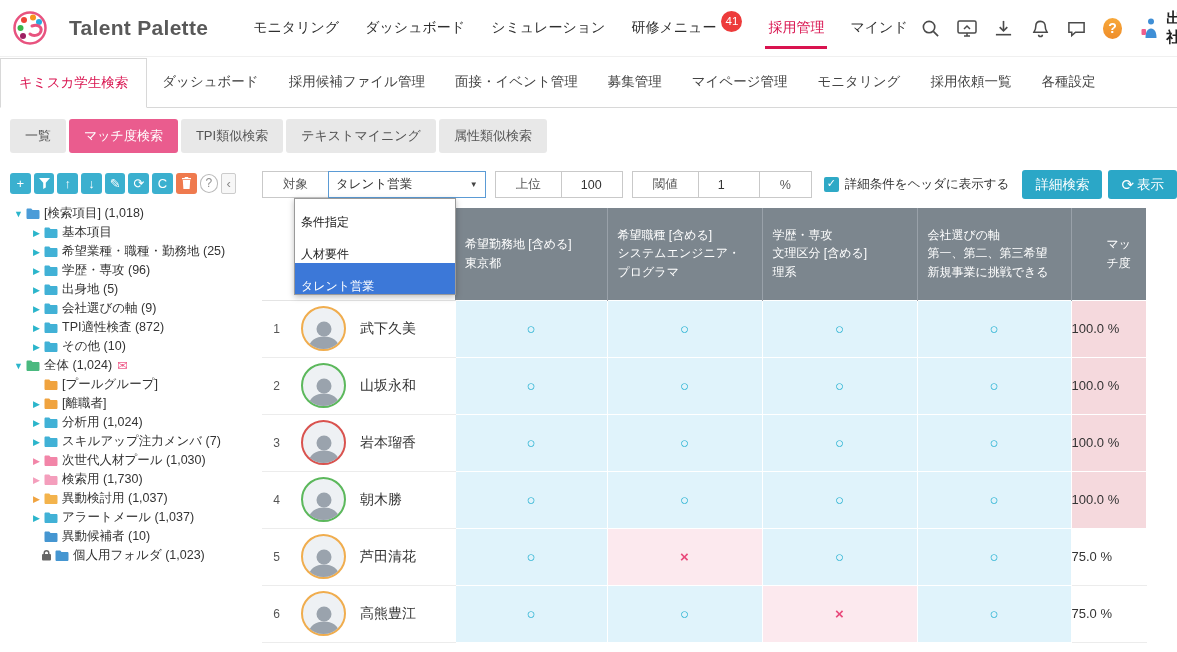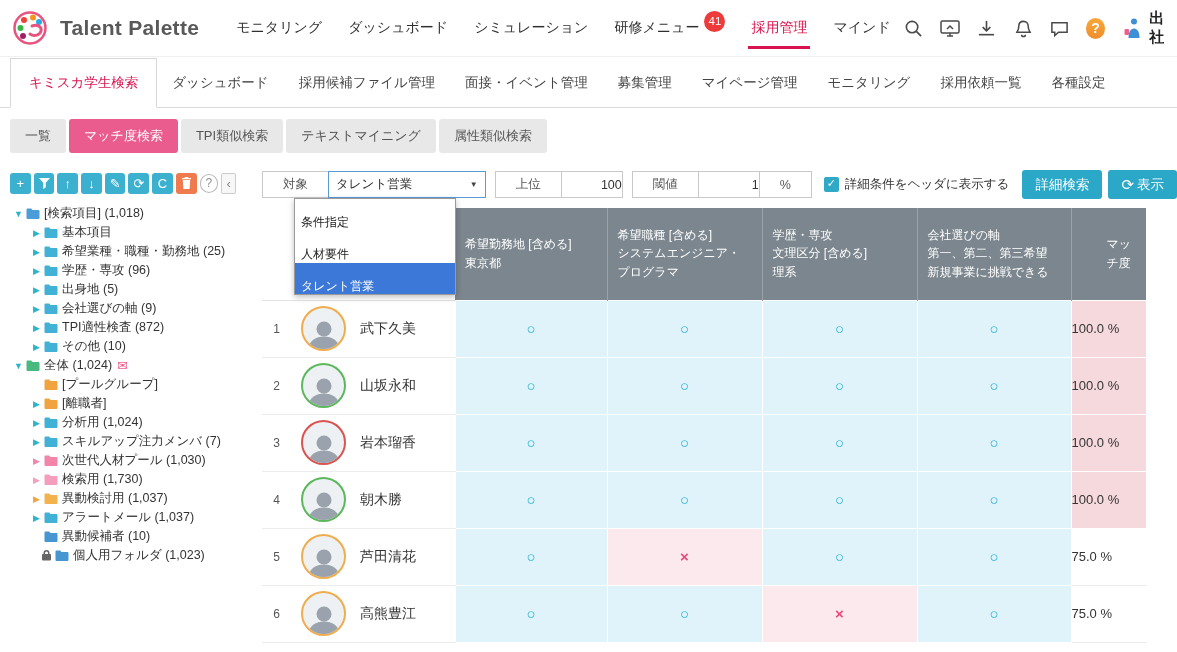--- a/index.html
+++ b/index.html
@@ -1,36 +1,36 @@
 <!DOCTYPE html>
 <html><head>
 <meta charset="utf-8">
 <style>
   * { margin:0; padding:0; box-sizing:border-box; }
   body { font-family:"Liberation Sans","DejaVu Sans",sans-serif; background:#fff; }
   .page { position:relative; width:1177px; height:652px; background:#fff; overflow:hidden; }
 
   
   .appbar { position:absolute; top:0; left:0; right:0; height:57px; display:flex; align-items:center; padding:0 16px 0 12px; border-bottom:1px solid #f0f0f0; background:#fff; }
-  .logo { display:flex; align-items:center; gap:12px; margin-right:24px; cursor:pointer; }
+  .logo { display:flex; align-items:center; gap:21px; margin-right:32px; cursor:pointer; }
   .logo-text { font-size:21px; font-weight:600; color:#595959; letter-spacing:.3px; white-space:nowrap; }
   .mainnav { display:flex; align-items:center; height:100%; }
   .nav-item { position:relative; padding:0 13px; font-size:14px; color:#2f2f2f; height:100%; display:flex; align-items:center; cursor:pointer; white-space:nowrap; }
   .nav-item.active { color:#d9134f; }
   .nav-item.active::after { content:""; position:absolute; left:10px; right:10px; bottom:7px; height:3px; background:#d9134f; }
   .nav-badge { margin-left:5px; background:#ed3b3b; color:#fff; border-radius:50%; min-width:21px; height:21px; display:inline-flex; align-items:center; justify-content:center; font-size:11.5px; transform:translateY(-7px); }
   .appbar-right { margin-left:auto; display:flex; align-items:center; gap:17px; }
   .icon-btn { width:21px; height:21px; display:flex; align-items:center; justify-content:center; cursor:pointer; }
   .help-btn { width:21px; height:21px; border-radius:50%; background:linear-gradient(#f7a83a,#ef8d2a); color:#fff; font-weight:bold; font-size:14px; display:flex; align-items:center; justify-content:center; cursor:pointer; }
   .status { display:flex; align-items:center; gap:5px; cursor:pointer; }
   .status-label { font-size:15px; font-weight:bold; color:#222; }
   .caret { font-size:8px; color:#444; }
 
   
-  .tabbar { position:absolute; top:57px; left:0; right:0; height:51px; border-bottom:1px solid #d8d8d8; display:flex; align-items:flex-end; padding-left:10px; background:#fff; }
+  .tabbar { position:absolute; top:57px; left:0; right:0; height:51px; border-bottom:1px solid #d8d8d8; display:flex; align-items:center; background:#fff; }
   .tab { font-size:13.5px; color:#444; padding:15px 15px; cursor:pointer; white-space:nowrap; }
   .tab.active { border:1px solid #d8d8d8; border-bottom:1px solid #fff; margin-bottom:-1px; background:#fff; color:#d9134f; padding:15px 18px; }
 
   
   .subtabs { position:absolute; top:119px; left:10px; display:flex; gap:3px; }
   .subtab { background:#e8e8e8; color:#555; font-size:13px; padding:8px 15px; border-radius:3px; cursor:pointer; white-space:nowrap; }
   .subtab.active { background:#ea5c8e; color:#fff; }
 
   
   .sidebar { position:absolute; top:170px; left:0; width:258px; bottom:0; background:#fff; }
@@ -47,21 +47,21 @@
   .folder { display:flex; margin:0 4px 0 2px; flex:none; }
   .lock { display:flex; margin-right:2px; flex:none; }
   .mail { color:#ef5e8c; font-size:13px; margin-left:5px; }
 
   
   .main { position:absolute; left:262px; top:170px; right:0; bottom:0; background:#fff; }
   .controls { display:flex; align-items:center; height:29px; position:relative; }
   .addon { border:1px solid #c9c9c9; background:#fff; color:#555; font-size:12.5px; padding:0 20px; height:27px; display:flex; align-items:center; white-space:nowrap; }
   .selectbox { width:162px; height:27px; border:1px solid #5b9bd5; display:flex; align-items:center; justify-content:space-between; padding:0 7px; font-size:12.5px; color:#333; margin-left:-1px; background:#fff; cursor:pointer; }
   .group { display:flex; margin-left:9px; }
-  .num-input { width:62px; height:27px; border:1px solid #c9c9c9; margin-left:-1px; text-align:right; font-size:12.5px; color:#333; outline:none; }
+  .num-input { width:62px; height:27px; border:1px solid #c9c9c9; margin-left:-1px; text-align:left; font-size:12.5px; color:#333; outline:none;padding-left:19px; }
   .pct { margin-left:-1px; }
   .chk-group { display:flex; align-items:center; gap:6px; margin-left:12px; cursor:pointer; }
   .chkbox { width:15px; height:15px; background:#2fa9c6; border-radius:2px; position:relative; flex:none; }
   .chkbox.chk-true::after { content:"✓"; color:#fff; font-size:11px; position:absolute; top:0px; left:3px; }
   .chk-label { font-size:12.5px; color:#333; white-space:nowrap; }
   .btn { background:#2ba7c7; color:#fff; font-size:13.5px; padding:0 13px; height:29px; display:flex; align-items:center; border-radius:3px; margin-left:13px; cursor:pointer; white-space:nowrap; }
   .btn.second { margin-left:6px; }
   .btn .ref { font-size:15px; margin-right:3px; }
 
   

